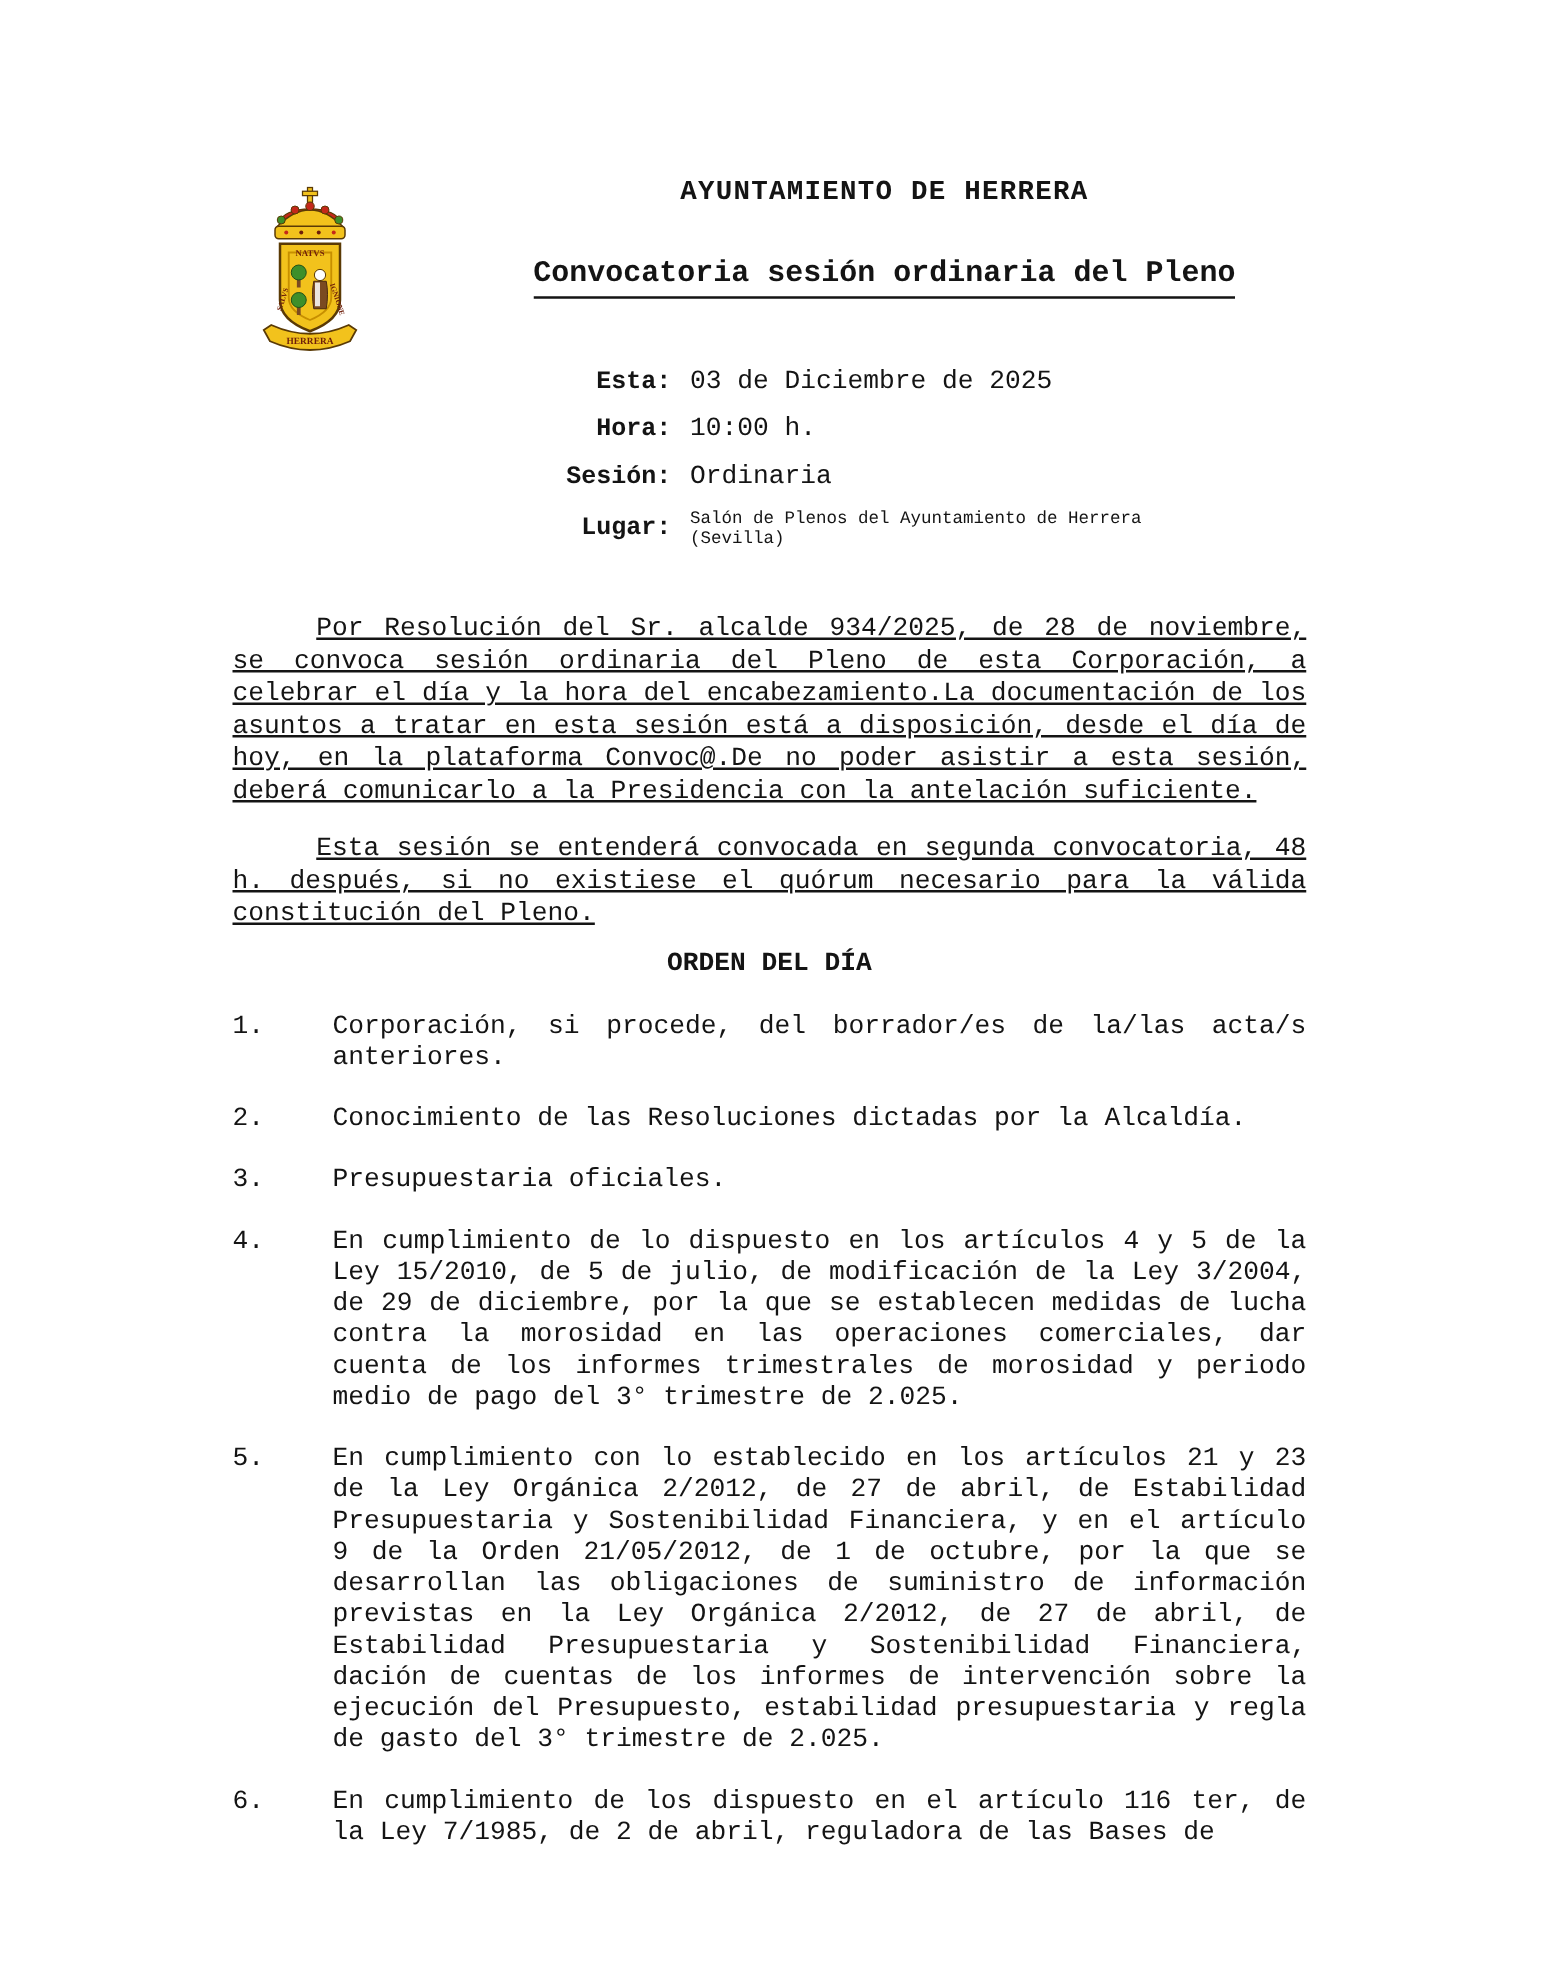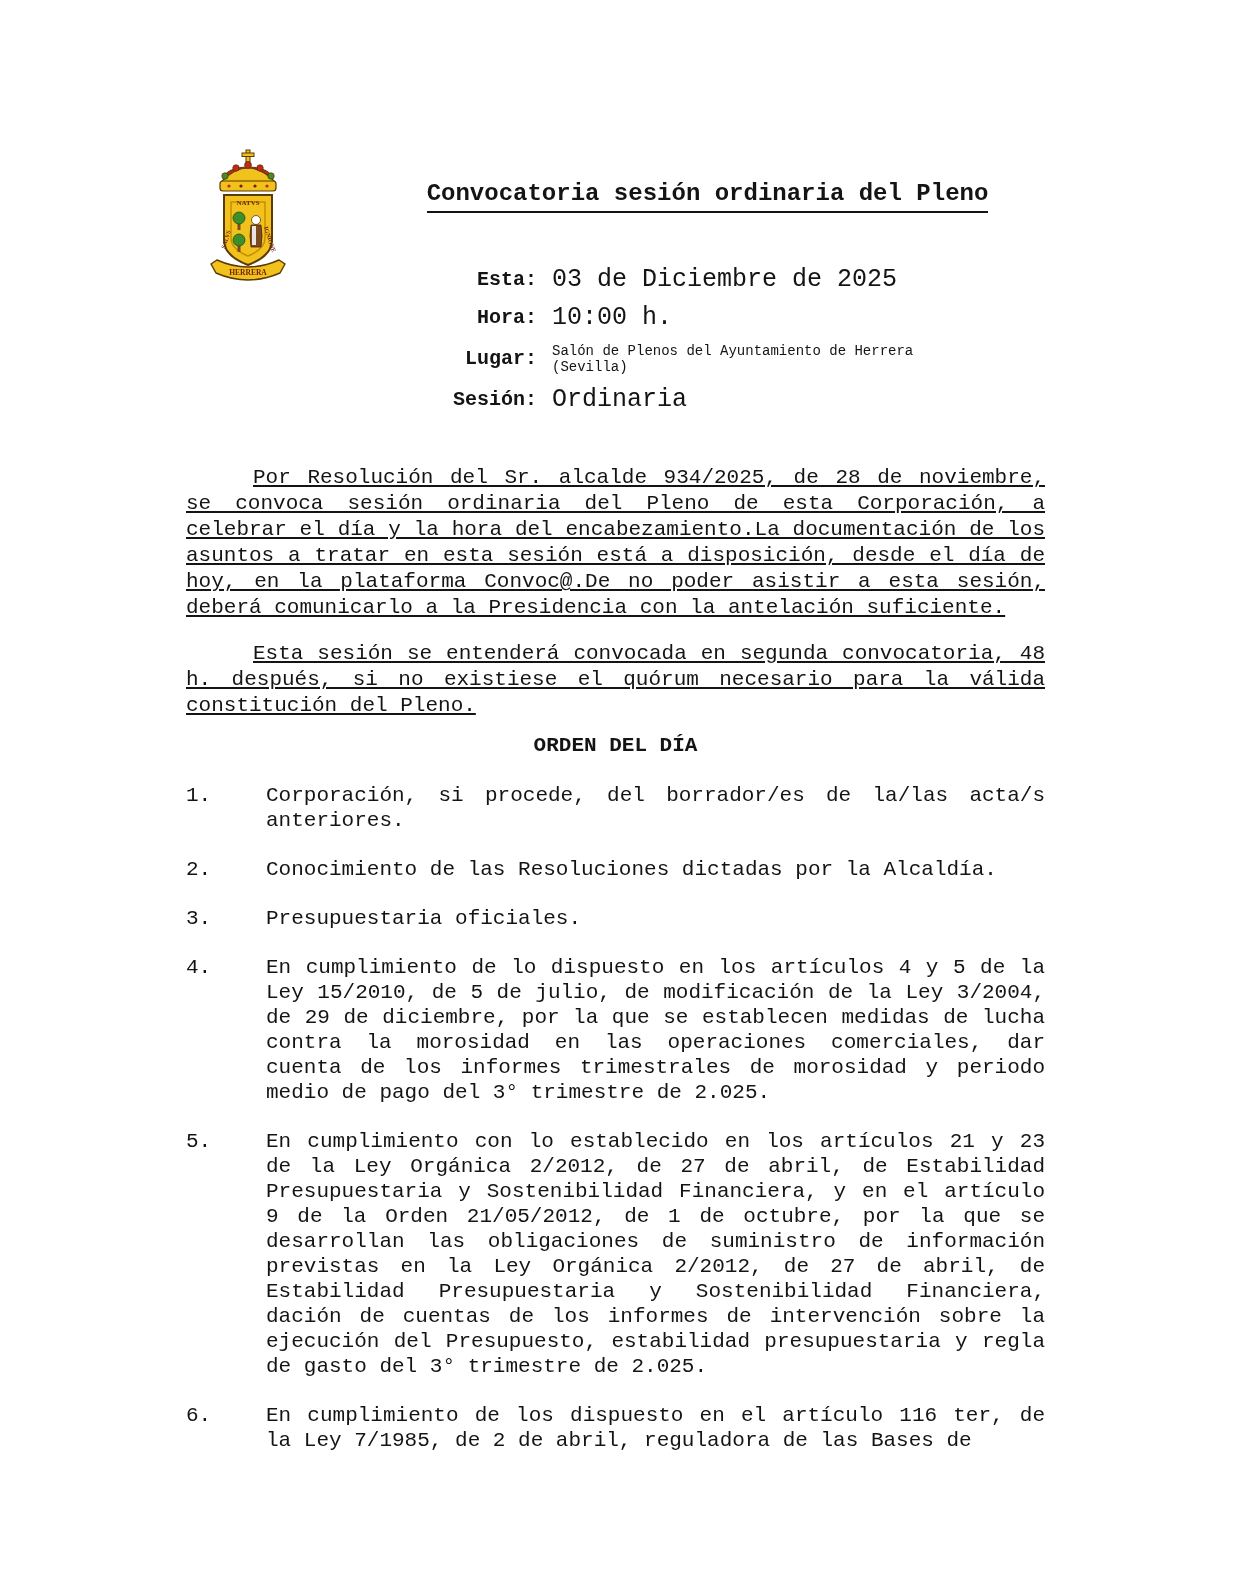--- a/index.html
+++ b/index.html
@@ -30,21 +30,21 @@
     border-bottom:2px solid #141414; padding-bottom:2px;text-align:right;
   }
 
   
   .fields { margin-top:54px; }
   .field-row { display:flex; margin-bottom:12px; align-items:center; }
   .field-label {
     width:351px; text-align:right;
     font-weight:bold; font-size:20px; line-height:26px; white-space:nowrap;
   }
-  .field-value { margin-left:15px; font-size:25px; line-height:26px; }
+  .field-value { margin-left:15px; font-size:21px; line-height:26px; }
   .field-row.small .field-value {
     font-size:14px; line-height:16px; width:382px;
   }
 
   
   .par {
     margin:0; font-size:21px; line-height:26px;
     text-align:justify; text-indent:67px;text-decoration:underline;
   }
   .par.first { margin-top:52px; }
@@ -105,41 +105,42 @@
 
     <g>
       <path d="M8,116 l6,-4 q31,14 62,0 l6,4 -5,9 q-32,14 -64,0 z" fill="#F2C21C" stroke="#5A3A05" stroke-width="1.4"></path>
       <text x="45" y="127" font-size="7.5" font-weight="bold" fill="#6E1E0A" text-anchor="middle" font-family="Liberation Serif, serif">HERRERA</text>
     </g>
   </svg>
 
   <div class="content">
 
     <div class="header-titles">
+      <div class="doc-title">AYUNTAMIENTO DE HERRERA</div>
       <div class="doc-subtitle-wrap">
         <span class="doc-subtitle">Convocatoria sesión ordinaria del Pleno</span>
       </div>
     </div>
 
     <div class="fields">
       <div class="field-row">
         <span class="field-label">Esta:</span>
         <span class="field-value">03 de Diciembre de 2025</span>
       </div>
       <div class="field-row">
         <span class="field-label">Hora:</span>
         <span class="field-value">10:00 h.</span>
       </div>
+      <div class="field-row">
+        <span class="field-label">Sesión:</span>
+        <span class="field-value">Ordinaria</span>
+      </div>
       <div class="field-row small">
         <span class="field-label">Lugar:</span>
         <span class="field-value">Salón de Plenos del Ayuntamiento de Herrera (Sevilla)</span>
-      </div>
-      <div class="field-row">
-        <span class="field-label">Sesión:</span>
-        <span class="field-value">Ordinaria</span>
       </div>
     </div>
 
     <p class="par first">Por Resolución del Sr. alcalde 934/2025, de 28 de noviembre, se convoca sesión ordinaria del Pleno de esta Corporación, a celebrar el día y la hora del encabezamiento.La documentación de los asuntos a tratar en esta sesión está a disposición, desde el día de hoy, en la plataforma Convoc@.De no poder asistir a esta sesión, deberá comunicarlo a la Presidencia con la antelación suficiente.</p>
     <p class="par second">Esta sesión se entenderá convocada en segunda convocatoria, 48 h. después, si no existiese el quórum necesario para la válida constitución del Pleno.</p>
 
     <div class="agenda-heading">ORDEN DEL DÍA</div>
 
     <div class="agenda-list">
       <div class="agenda-item">

